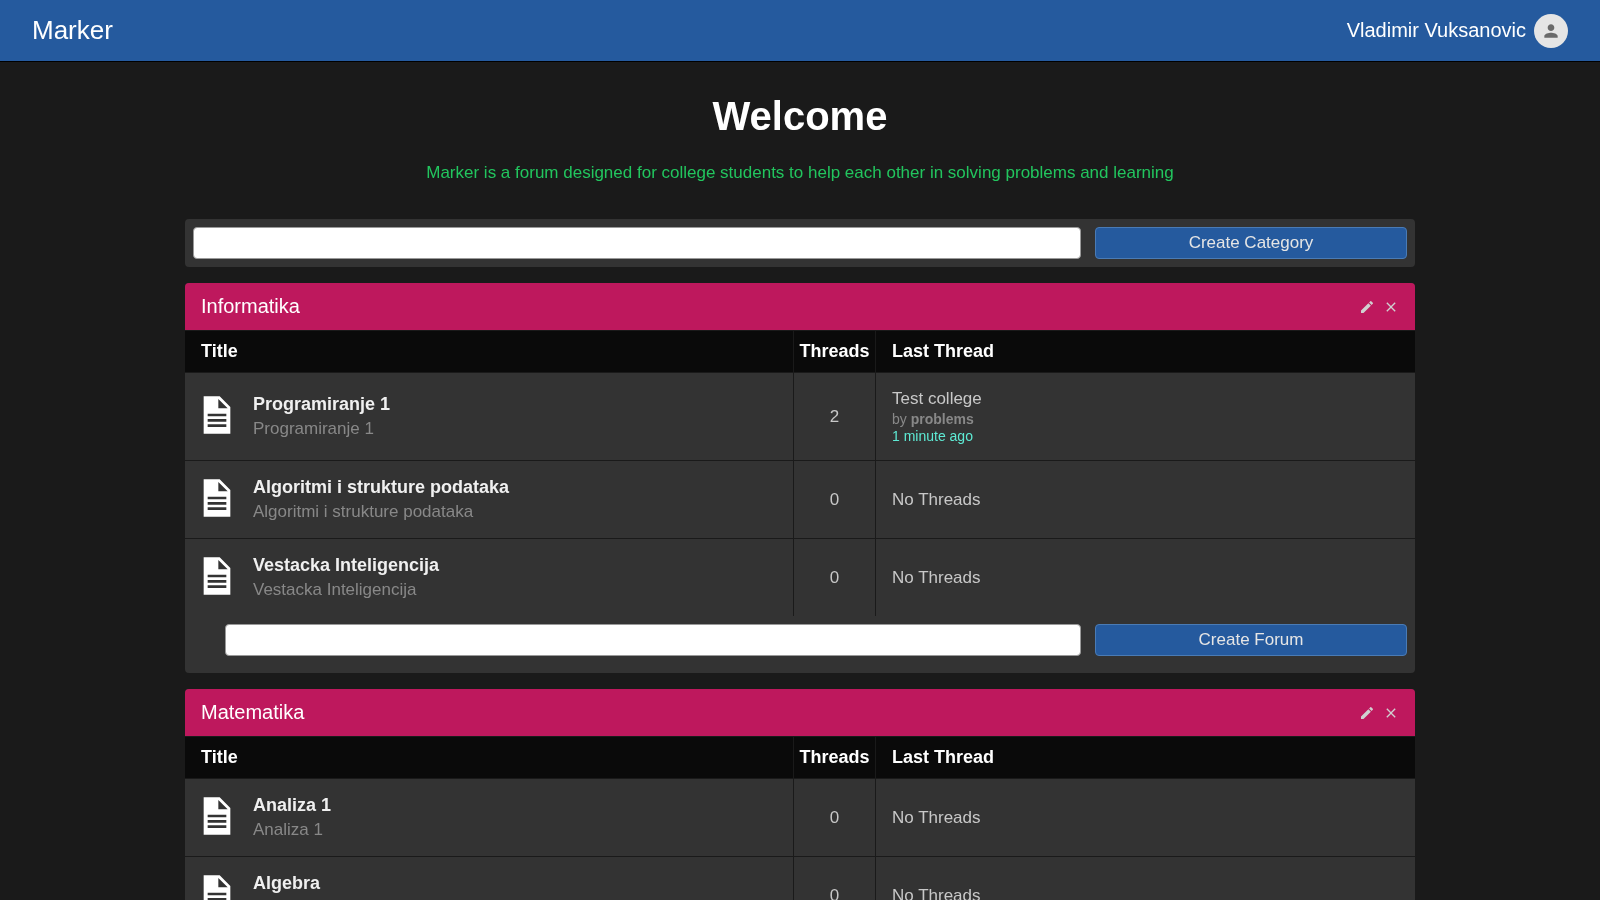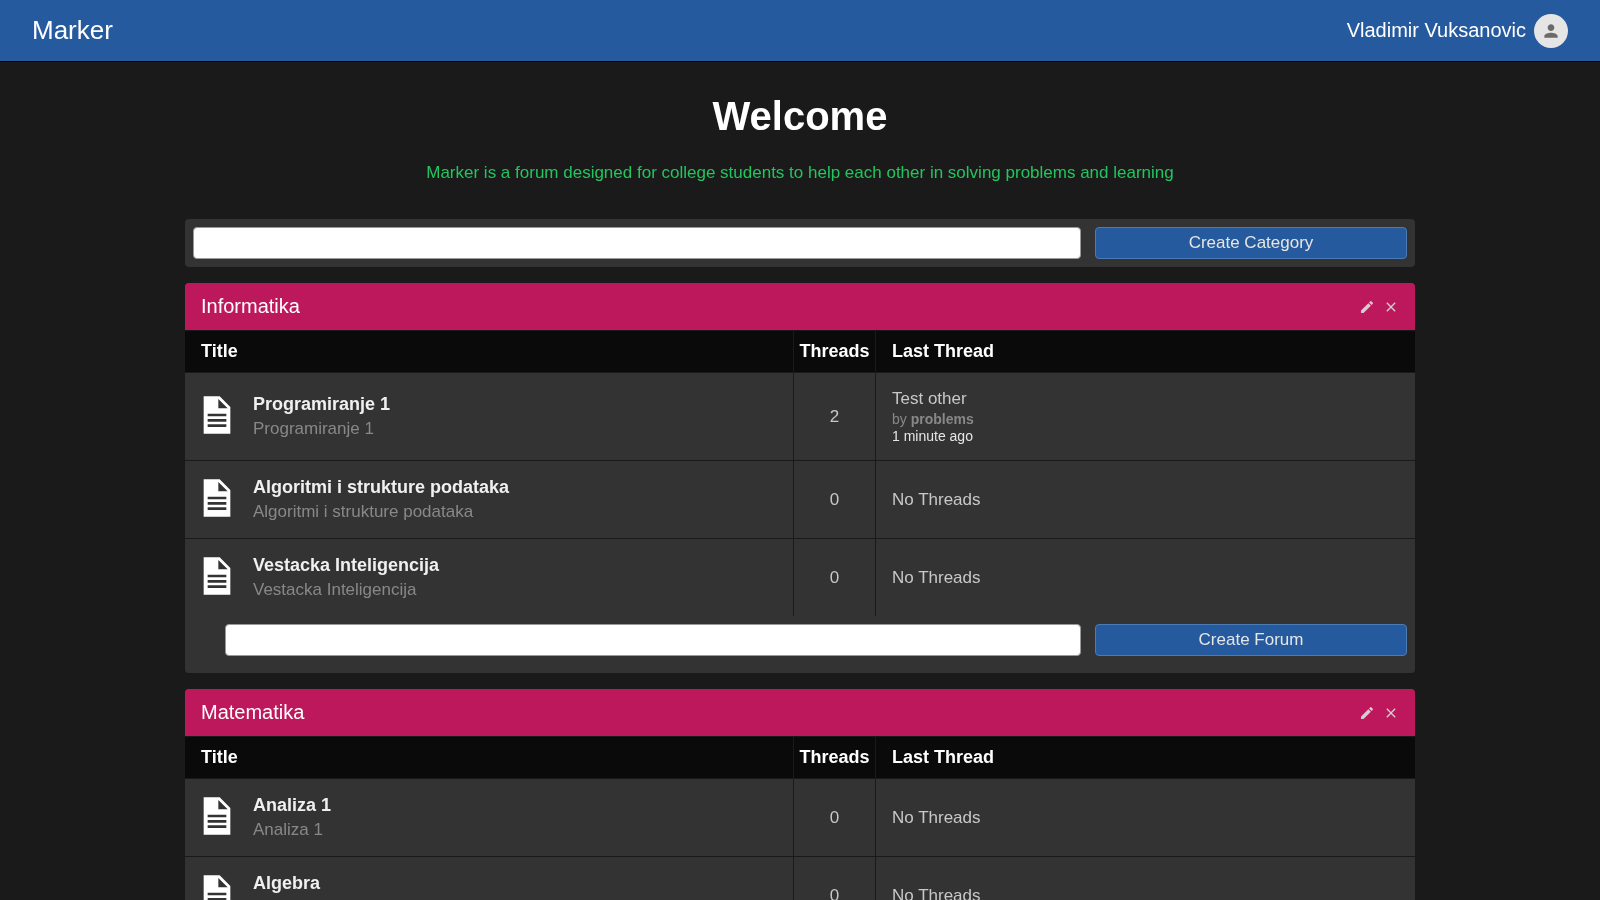--- a/index.html
+++ b/index.html
@@ -203,21 +203,21 @@
     .thread-author {
       font-size: 14px;
       color: #888;
       margin-top: 2px;
     }
     .thread-author-name {
       font-weight: bold;
     }
     .thread-time {
       font-size: 14px;
-      color: #e5e5e5;
+      color: #5eead4;
       margin-top: 1px;
     }
     .no-threads {
       font-size: 17px;
       color: #c8c8c8;
     }
     .category-footer {
       padding: 8px 8px 9px 8px;
       margin-left: 32px;
     }
@@ -281,21 +281,21 @@
               <path d="M14 0H2v28h20V8l-8-8zm-1 2l7 7h-7V2zM5 13h14v2H5v-2zm0 4h14v2H5v-2zm0 4h14v2H5v-2z"></path>
             </svg>
         </span>
         <div class="forum-text">
           <span class="forum-name">Programiranje 1</span>
           <span class="forum-desc">Programiranje 1</span>
         </div>
       </div>
       <div class="col col-threads">2</div>
       <div class="col col-last">
-        <span class="thread-title">Test other</span>
+        <span class="thread-title">Test college</span>
         <span class="thread-author"><span>by </span><span class="thread-author-name">problems</span></span>
         <span class="thread-time">1 minute ago</span>
       </div>
     </div>
 
     <div class="table-row">
       <div class="col col-title">
         <span class="file-icon">
           <svg viewBox="0 0 24 28">
               <path d="M14 0H2v28h20V8l-8-8zm-1 2l7 7h-7V2zM5 13h14v2H5v-2zm0 4h14v2H5v-2zm0 4h14v2H5v-2z"></path>

